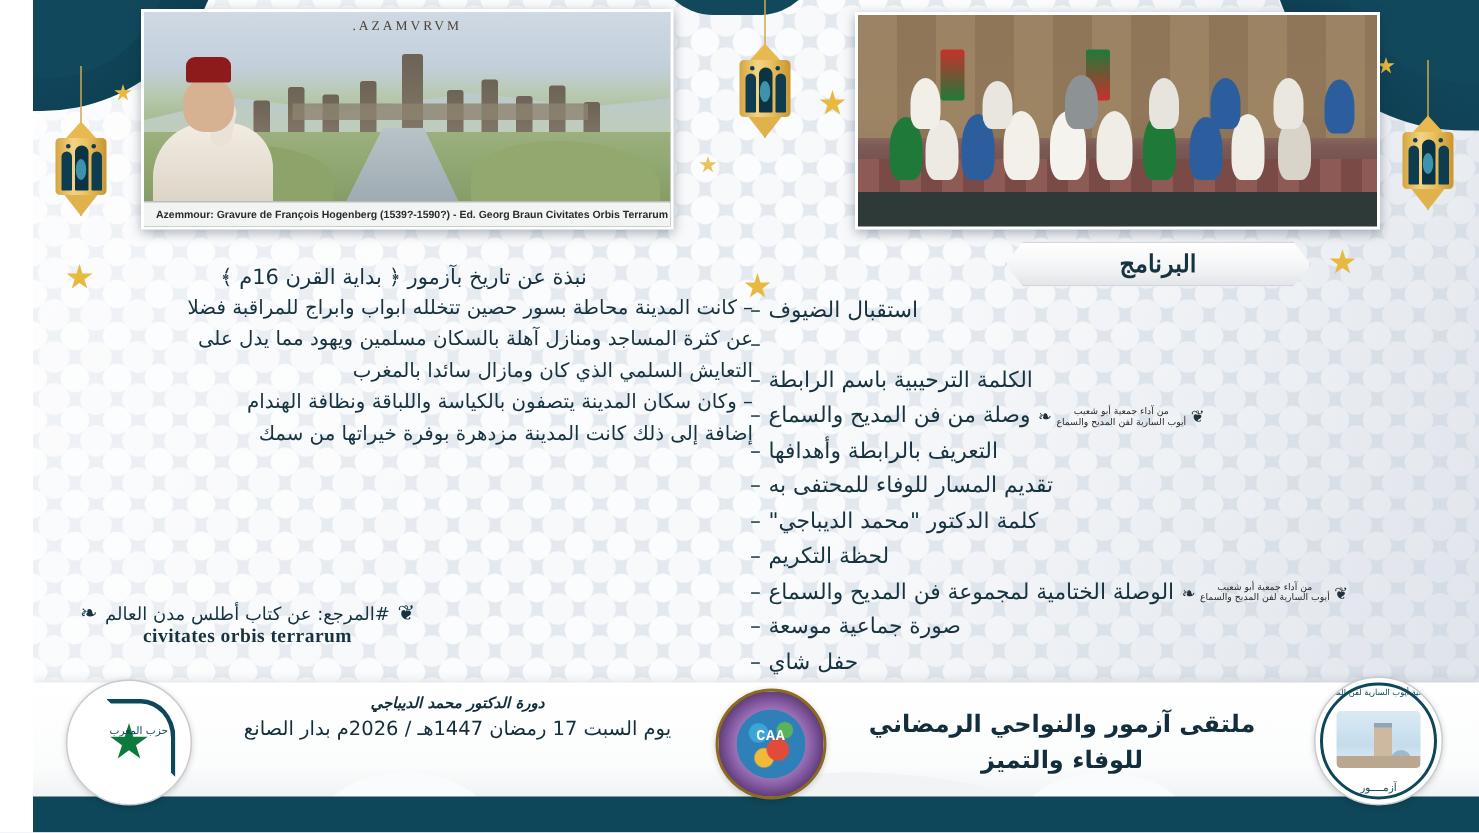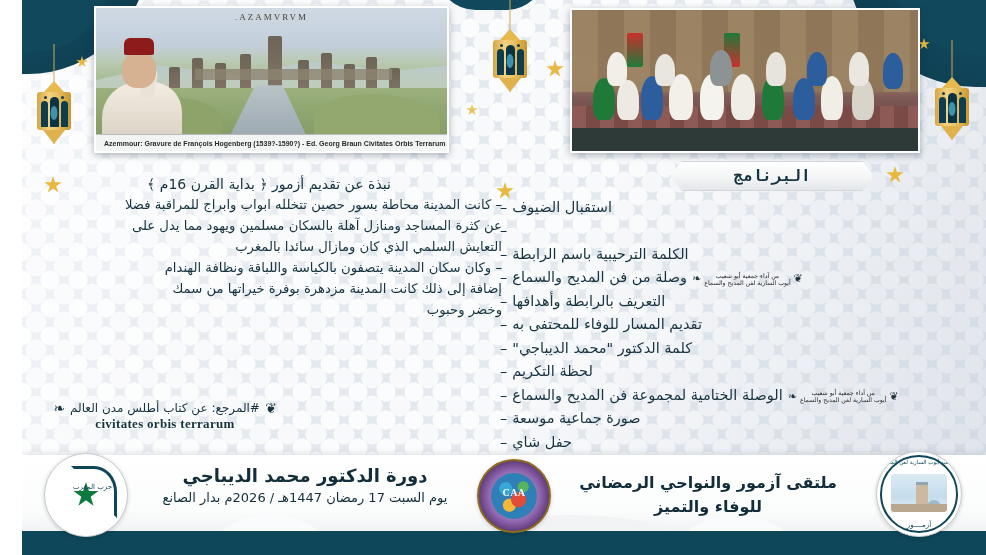--- a/index.html
+++ b/index.html
@@ -273,21 +273,21 @@
     position: absolute;
     left: 648px; top: 161px;
     width: 204px; height: 30px;
     background: linear-gradient(to bottom, #ffffff 0%, #f4f5f6 55%, #e3e6e9 100%);
     border: 1px solid #d3d7dc;
     clip-path: polygon(0 50%, 12px 0, calc(100% - 12px) 0, 100% 50%, calc(100% - 12px) 100%, 12px 100%);
     display: flex; align-items: center; justify-content: center;
     box-shadow: 0 1px 3px rgba(0,0,0,.12);
   }
   .program-banner span {
-    font-family: Liberation Mono, monospace;
+    font-family: Liberation Serif, serif;
     font-size: 16px; font-weight: bold; color: #16343f;
   }
 
   .program-list {
     position: absolute;
     right: 16px; top: 196px;
     width: 470px;
     text-align: right;
     direction: rtl;
   }
@@ -416,21 +416,21 @@
     background:
       radial-gradient(circle at 32% 34%, #3aa6d8 0 6px, transparent 7px),
       radial-gradient(circle at 60% 58%, #e04b3a 0 7px, transparent 8px),
       radial-gradient(circle at 40% 70%, #f2b83a 0 6px, transparent 7px),
       radial-gradient(circle at 70% 30%, #58b35a 0 5px, transparent 6px),
       #2f7fb8;
   }
   .caa-label {
     position: absolute; left: 50%; top: 44%;
     transform: translate(-50%,-50%);
-    font-family: Liberation Serif, serif;
+    font-family: Liberation Mono, monospace;
     font-size: 10px; font-weight: bold; color: #ffffff;
     letter-spacing: .5px;
   }
 
   #logo-right {
     right: 24px; bottom: 18px; width: 86px; height: 86px;
   }
   .lr-ring {
     position: absolute; inset: 3px; border-radius: 50%;
     border: 2px solid #0d4759;
@@ -462,21 +462,21 @@
 
   .footer-text {
     position: absolute;
     direction: rtl; text-align: center;
     font-family: "DejaVu Sans", sans-serif;
     color: #132e3a;
   }
   #footer-left-text {
     left: 118px; top: 8px; width: 330px;
   }
-  #footer-left-text .l1 { font-size: 18px; font-weight: bold; line-height: 1.45; }
+  #footer-left-text .l1 { font-size: 10px; font-weight: bold; line-height: 1.45; font-style: italic; }
   #footer-left-text .l2 { font-size: 13px; line-height: 1.45; }
   #footer-left-text .l3 { font-size: 13px; line-height: 1.45; }
 
   #footer-right-text {
     right: 118px; top: 16px; width: 320px;
   }
   #footer-right-text .r1 { font-size: 16px; font-weight: bold; line-height: 1.5; }
   #footer-right-text .r2 { font-size: 16px; font-weight: bold; line-height: 1.5; }
 </style>
 </head>
@@ -607,27 +607,26 @@
       <div class="gp-person" style="left:24%; bottom:46%; width:20px; height:32px; background:#e9e6df;"></div>
       <div class="gp-person" style="left:40%; bottom:46%; width:22px; height:36px; background:#8d9295;"></div>
       <div class="gp-person" style="left:56%; bottom:46%; width:20px; height:34px; background:#e7e4dd;"></div>
       <div class="gp-person" style="left:68%; bottom:46%; width:20px; height:34px; background:#2c5e9e;"></div>
       <div class="gp-person" style="left:80%; bottom:46%; width:20px; height:34px; background:#eae7e0;"></div>
       <div class="gp-person" style="left:90%; bottom:44%; width:20px; height:36px; background:#2c5e9e;"></div>
     </div>
   </div>
 
   <div class="history">
-    <div class="h-title">نبذة عن تقديم أزمور ﴿ بداية القرن 16م ﴾</div>
+    <div class="h-title">نبذة عن تاريخ بآزمور ﴿ بداية القرن 16م ﴾</div>
     <p>– كانت المدينة محاطة بسور حصين تتخلله ابواب وابراج للمراقبة فضلا</p>
     <p>عن كثرة المساجد ومنازل آهلة بالسكان مسلمين ويهود مما يدل على</p>
     <p>التعايش السلمي الذي كان ومازال سائدا بالمغرب</p>
     <p>– وكان سكان المدينة يتصفون بالكياسة واللباقة ونظافة الهندام</p>
     <p>إضافة إلى ذلك كانت المدينة مزدهرة بوفرة خيراتها من سمك</p>
-    <p>وخضر وحبوب</p>
   </div>
 
   <div class="source">
     <div class="ar">
       <span class="orn">❦</span>
       <span>#المرجع: عن كتاب أطلس مدن العالم</span>
       <span class="orn">❧</span>
     </div>
     <div class="lat">civitates orbis terrarum</div>
   </div>

